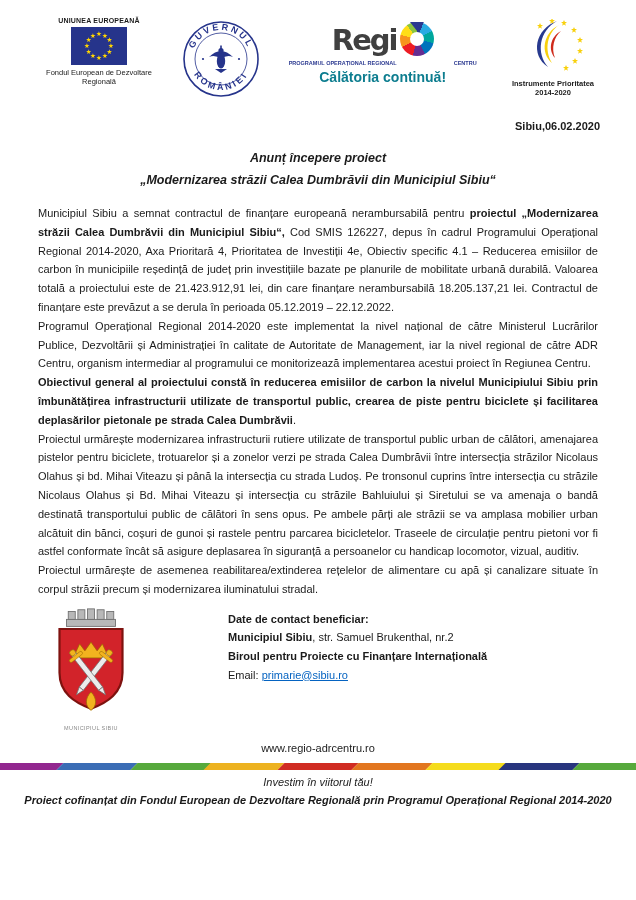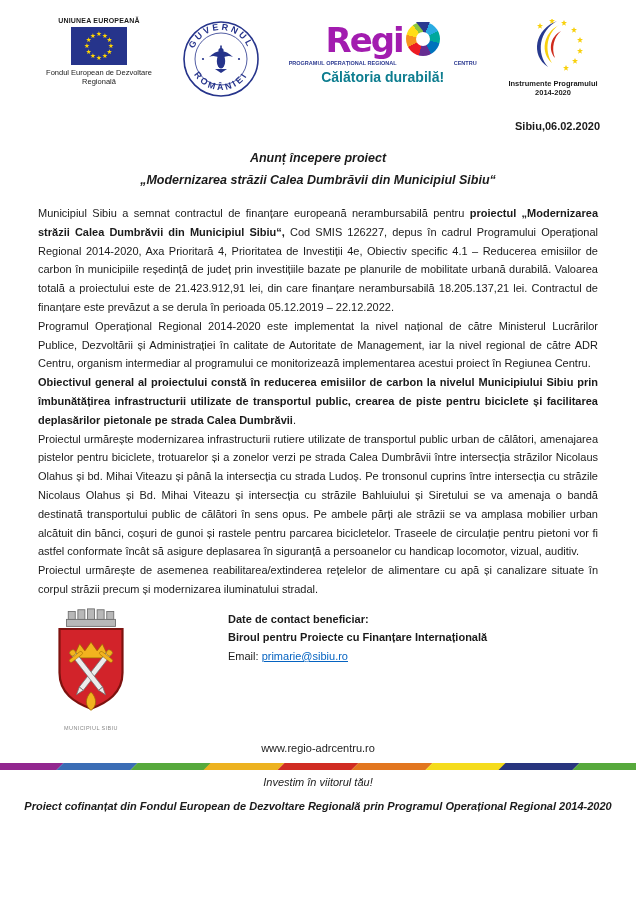--- a/index.html
+++ b/index.html
@@ -13,21 +13,21 @@
   .eu-block{width:114px;}
   .eu-top{font-size:7px;font-weight:bold;letter-spacing:.2px;}
   .eu-flag{width:56px;height:38px;background:#26348b;margin:3px auto 3px;position:relative;}
   .eu-flag .star{position:absolute;color:#ffd500;font-size:6.5px;line-height:6px;width:8px;text-align:center;}
   .eu-bottom{font-size:7.5px;line-height:9px;}
 
   .gov-block{width:88px;padding-top:2px;}
 
   .regio-block{width:192px;padding-top:4px;}
   .regio-row{display:flex;align-items:flex-start;justify-content:center;}
-  .regio-word{font-size:34px;line-height:38px;font-weight:bold;color:#a21caf;letter-spacing:-2px;
+  .regio-word{font-size:29px;line-height:38px;font-weight:bold;color:#404040;letter-spacing:-2px;
               font-family:"DejaVu Sans",sans-serif;}
   .wheel{width:34px;height:34px;border-radius:50%;margin:1px 0 0 3px;position:relative;
     background:conic-gradient(#2b3990 0 6%, #29abe2 6% 17%, #00a79d 17% 29%, #0072bc 29% 42%,
                #662d91 42% 54%, #ed1c24 54% 67%, #f7941d 67% 79%, #ffde17 79% 90%, #8dc63f 90% 100%);}
   .wheel::after{content:"";position:absolute;inset:10px;background:#fff;border-radius:50%;}
   .wheel::before{content:"";position:absolute;top:0;left:50%;transform:translateX(-50%);
     border-left:7px solid transparent;border-right:7px solid transparent;border-top:9px solid #2b3990;z-index:2;}
   .regio-sub{display:flex;justify-content:space-between;font-size:5.5px;font-weight:bold;
              color:#2b3990;margin-top:1px;padding:0 2px;}
   .regio-tag{font-size:14px;font-weight:bold;color:#0d7d8f;margin-top:3px;}
@@ -52,21 +52,21 @@
   .contact-text{margin-left:92px;font-size:11px;line-height:18.6px;padding-top:2px;}
   .email-link{color:#0563c1;text-decoration:underline;}
 
   
   .site-line{text-align:center;font-size:11px;margin-top:11px;}
   .stripe-wrap{height:7px;overflow:hidden;margin-top:9px;}
   .stripe-inner{display:flex;height:100%;width:calc(100% + 28px);margin-left:-14px;}
   .stripe-inner .seg{flex:1;transform:skewX(-45deg);}
   .links-line{text-align:center;font-size:11px;font-weight:bold;margin-top:8px;}
   .slogan-line{text-align:center;font-size:11px;font-style:italic;margin-top:6px;}
-  .cofinance-line{text-align:center;font-size:11px;font-weight:bold;font-style:italic;margin-top:12px;}
+  .cofinance-line{text-align:center;font-size:11px;font-weight:bold;font-style:italic;margin-top:6px;}
   .disclaimer-line{text-align:center;font-size:9.5px;color:#3d3d3d;margin-top:6px;}
 </style>
 </head>
 <body>
 
 <div class="page">
 
   <div class="header">
 
     <div class="logo-block eu-block">
@@ -114,41 +114,41 @@
 
     <div class="logo-block regio-block">
       <div class="regio-row">
         <span class="regio-word">Regi</span>
         <span class="wheel"></span>
       </div>
       <div class="regio-sub">
         <span>PROGRAMUL OPERAȚIONAL REGIONAL</span>
         <span>CENTRU</span>
       </div>
-      <div class="regio-tag">Călătoria durabilă!</div>
+      <div class="regio-tag">Călătoria continuă!</div>
     </div>
 
     <div class="logo-block instr-block">
       <svg width="72" height="54" viewBox="0 0 72 54">
         <path d="M40,2 C18,10 13,36 31,48 C19,34 22,12 40,2 Z" fill="#283a8f"></path>
         <path d="M42,6 C26,14 23,34 35,44 C27,31 30,14 42,6 Z" fill="#f8d00c"></path>
         <path d="M44,12 C33,18 31,31 38,39 C34,29 37,18 44,12 Z" fill="#cf2a1b"></path>
         <g fill="#f8d00c">
           <path transform="translate(23,7)" d="M0,-3 L0.9,-0.9 3,-0.9 1.2,0.5 1.9,2.8 0,1.4 -1.9,2.8 -1.2,0.5 -3,-0.9 -0.9,-0.9 Z"></path>
           <path transform="translate(35,2)" d="M0,-3 L0.9,-0.9 3,-0.9 1.2,0.5 1.9,2.8 0,1.4 -1.9,2.8 -1.2,0.5 -3,-0.9 -0.9,-0.9 Z"></path>
           <path transform="translate(47,4)" d="M0,-3 L0.9,-0.9 3,-0.9 1.2,0.5 1.9,2.8 0,1.4 -1.9,2.8 -1.2,0.5 -3,-0.9 -0.9,-0.9 Z"></path>
           <path transform="translate(57,11)" d="M0,-3 L0.9,-0.9 3,-0.9 1.2,0.5 1.9,2.8 0,1.4 -1.9,2.8 -1.2,0.5 -3,-0.9 -0.9,-0.9 Z"></path>
           <path transform="translate(63,21)" d="M0,-3 L0.9,-0.9 3,-0.9 1.2,0.5 1.9,2.8 0,1.4 -1.9,2.8 -1.2,0.5 -3,-0.9 -0.9,-0.9 Z"></path>
           <path transform="translate(63,32)" d="M0,-3 L0.9,-0.9 3,-0.9 1.2,0.5 1.9,2.8 0,1.4 -1.9,2.8 -1.2,0.5 -3,-0.9 -0.9,-0.9 Z"></path>
           <path transform="translate(58,42)" d="M0,-3 L0.9,-0.9 3,-0.9 1.2,0.5 1.9,2.8 0,1.4 -1.9,2.8 -1.2,0.5 -3,-0.9 -0.9,-0.9 Z"></path>
           <path transform="translate(49,49)" d="M0,-3 L0.9,-0.9 3,-0.9 1.2,0.5 1.9,2.8 0,1.4 -1.9,2.8 -1.2,0.5 -3,-0.9 -0.9,-0.9 Z"></path>
         </g>
       </svg>
       <div class="instr-text">
-        <div>Instrumente Programului</div>
+        <div>Instrumente Prioritatea</div>
         <div>2014-2020</div>
       </div>
     </div>
   </div>
 
   <div class="date-line">Sibiu,06.02.2020</div>
 
   <div class="announce">
     <div>Anunț începere proiect</div>
     <div>„Modernizarea străzii Calea Dumbrăvii din Municipiul Sibiu“</div>
@@ -186,20 +186,21 @@
           <polygon points="47,96 53,96 50,105" fill="#ececec" stroke="#6f6f6f" stroke-width="0.8"></polygon>
           <rect x="41" y="48" width="18" height="4" rx="2" fill="#f2b31f" stroke="#9a6a00" stroke-width="0.6"></rect>
           <circle cx="50" cy="44" r="3.4" fill="#f2b31f" stroke="#9a6a00" stroke-width="0.6"></circle>
         </g>
         <path d="M50,96 c-7,7 -7,16 0,21 c7,-5 7,-14 0,-21 Z" fill="#f2b31f" stroke="#9a6a00" stroke-width="0.8"></path>
       </svg>
       <div class="coat-caption">MUNICIPIUL SIBIU</div>
     </div>
     <div class="contact-text">
       <div><b>Date de contact beneficiar:</b></div>
+      <div><b>Municipiul Sibiu</b><span>, str. Samuel Brukenthal, nr.2</span></div>
       <div><b>Biroul pentru Proiecte cu Finanțare Internațională</b></div>
       <div><span>Email: </span><a href="#" class="email-link">primarie@sibiu.ro</a></div>
     </div>
   </div>
 
   <div class="site-line">www.regio-adrcentru.ro</div>
 
   <div class="stripe-wrap">
     <div class="stripe-inner">
         <div class="seg" style="background: rgb(146, 39, 143);"></div>

